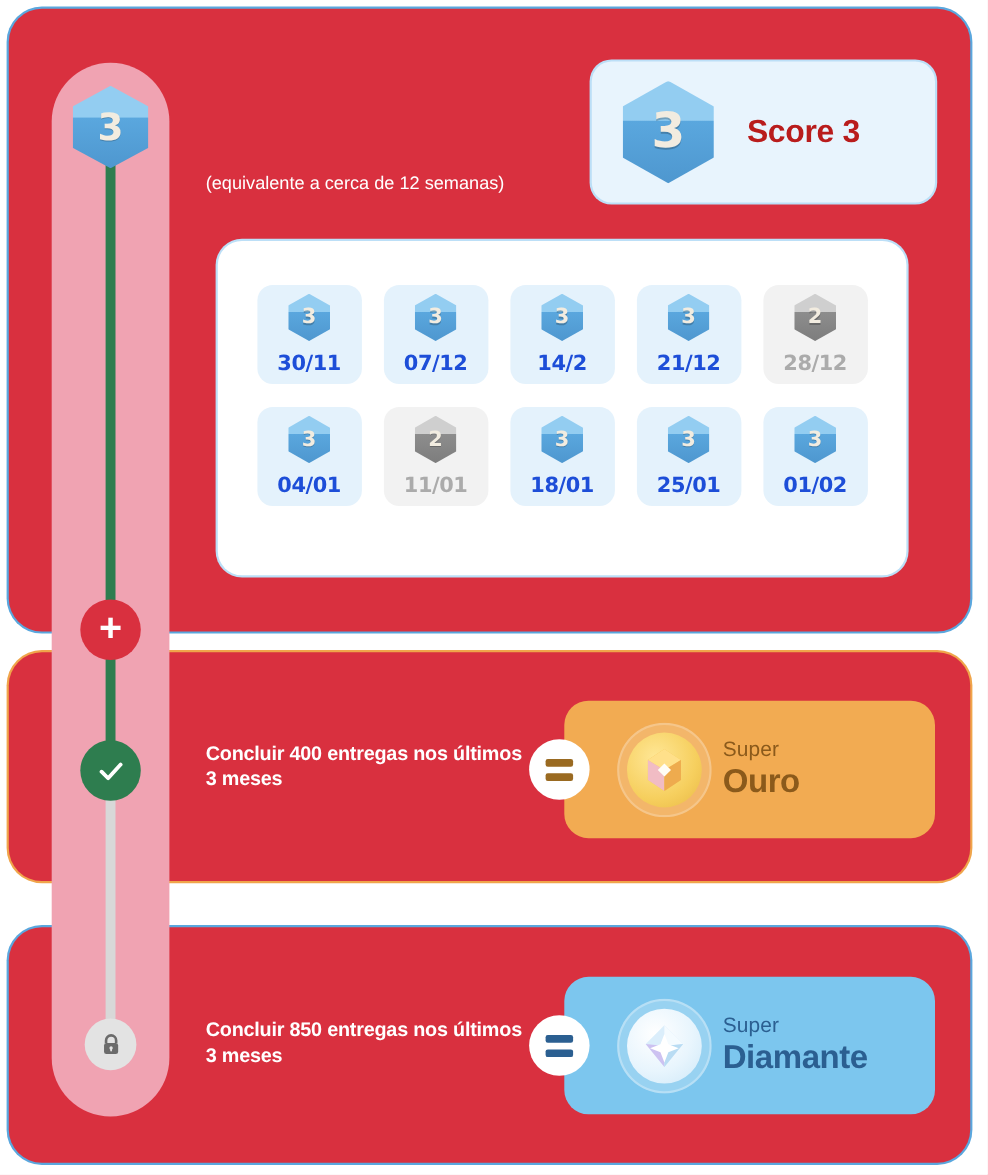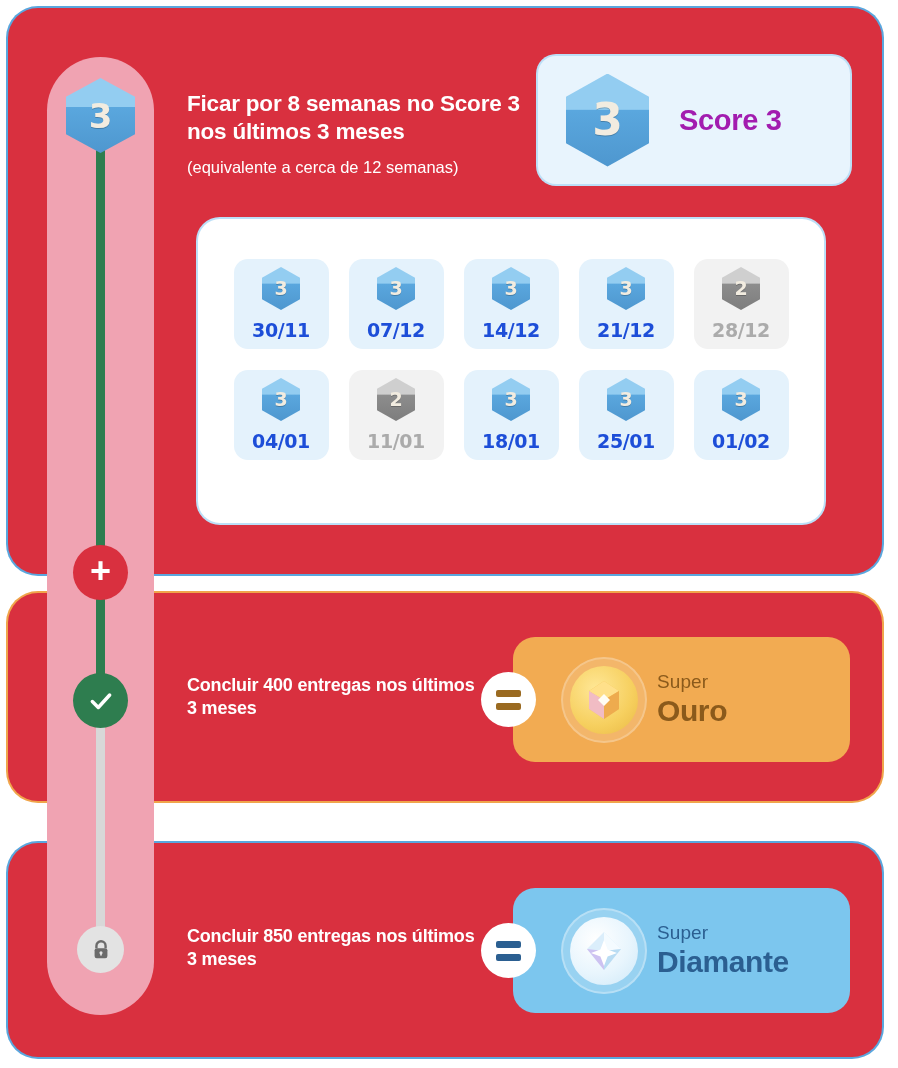--- a/index.html
+++ b/index.html
@@ -93,21 +93,21 @@
 
   .score-chip {
     position: absolute; left: 538px; top: 56px; width: 312px; height: 128px;
     background: #e8f4fd; border-radius: 18px;
     box-shadow: 0 0 0 2px #bcdff7;
     display: flex; align-items: center; z-index: 4;
   }
   .score-chip .hex { width: 83px; height: 93px; margin-left: 28px; }
   .score-chip .hex span { font-size: 44px; }
   .score-chip .label {
-    margin-left: 30px; font-size: 29px; font-weight: 700; color: #a21caf;
+    margin-left: 30px; font-size: 29px; font-weight: 700; color: #b91c1c;
     letter-spacing: -0.3px;
   }
 
   .weeks-card {
     position: absolute; left: 198px; top: 219px;
     width: 626px; height: 304px;
     background: #ffffff; border-radius: 22px;
     box-shadow: 0 0 0 2px #bcdff7;
     z-index: 4;
     padding: 40px 0 0 0;
@@ -211,21 +211,20 @@
 
   <div class="node node-lock">
     <svg viewBox="0 0 24 24">
       <path d="M7 10V7.5a5 5 0 0 1 10 0V10" fill="none" stroke="#6b6b6b" stroke-width="2.6"></path>
       <rect x="5" y="10" width="14" height="11" rx="2.4" fill="#6b6b6b"></rect>
       <circle cx="12" cy="15" r="1.7" fill="#e3e3e3"></circle>
       <rect x="11.1" y="15" width="1.8" height="3.4" rx=".9" fill="#e3e3e3"></rect>
     </svg>
   </div>
 
-  <div class="c1-title">Ficar por 8 semanas no Score 3 nos últimos 3 meses</div>
   <div class="c1-sub">(equivalente a cerca de 12 semanas)</div>
 
   <div class="score-chip">
     <span class="hex">
       <span>3</span>
     </span>
     <span class="label">Score 3</span>
   </div>
 
   <div class="weeks-card">
@@ -239,21 +238,21 @@
         <div class="week-tile">
           <span class="hex">
             <span>3</span>
           </span>
           <div class="date">07/12</div>
         </div>
         <div class="week-tile">
           <span class="hex">
             <span>3</span>
           </span>
-          <div class="date">14/12</div>
+          <div class="date">14/2</div>
         </div>
         <div class="week-tile">
           <span class="hex">
             <span>3</span>
           </span>
           <div class="date">21/12</div>
         </div>
         <div class="week-tile inactive">
           <span class="hex gray">
             <span>2</span>

